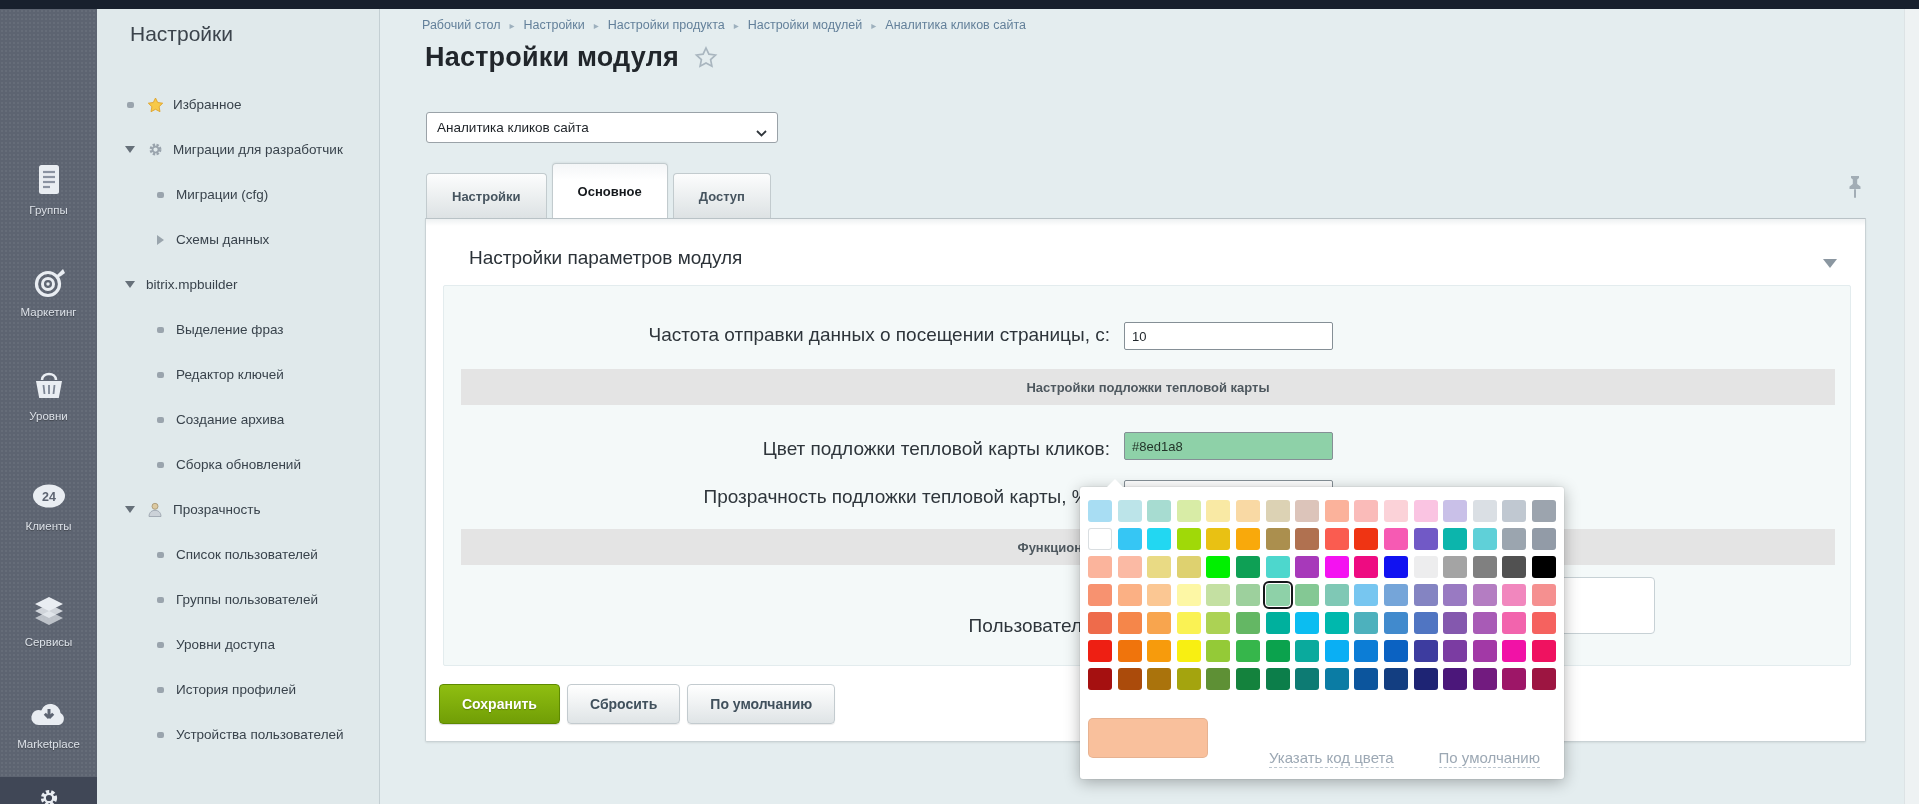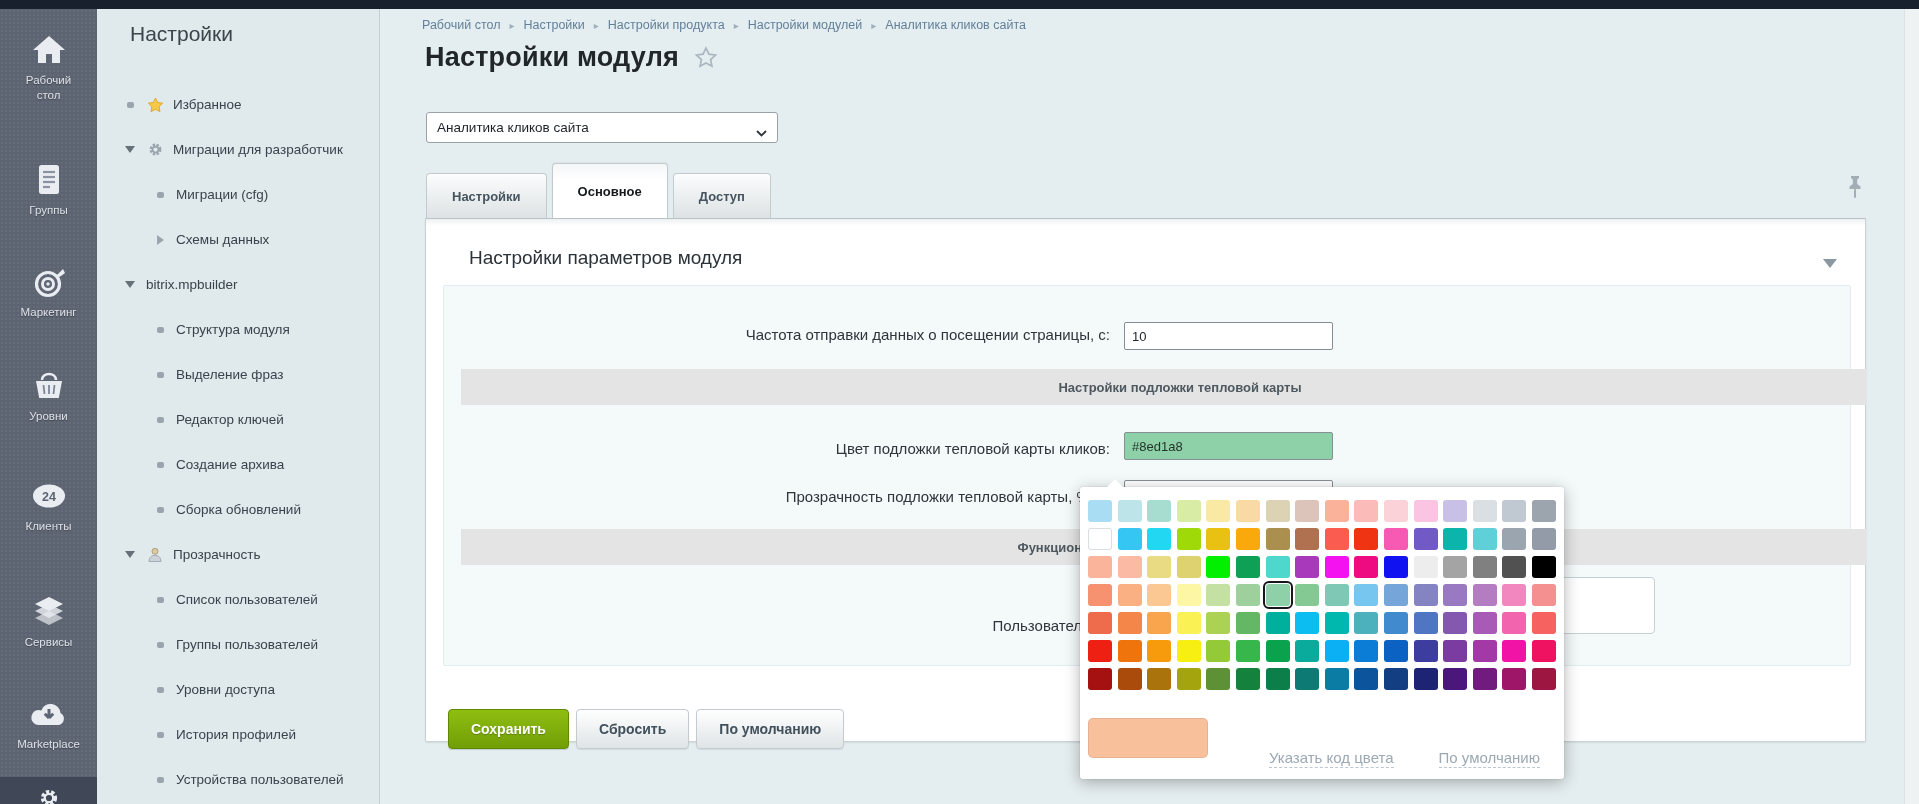--- a/index.html
+++ b/index.html
@@ -81,32 +81,32 @@
   }
   #panel:before{content:"";position:absolute;left:0;right:0;top:0;height:7px;background:linear-gradient(#eef1f2,#ffffff);}
   #panel-header{position:absolute;left:43px;top:28px;font-size:19px;color:#2b3238;}
   #panel-collapse{position:absolute;right:28px;top:40px;width:0;height:0;cursor:pointer;
     border-left:7px solid transparent;border-right:7px solid transparent;border-top:9px solid #8b97a1;}
 
   #fieldset{
     position:absolute;left:17px;top:66px;width:1408px;height:381px;box-sizing:border-box;
     background:#f4f9f9;border:1px solid #e3ecee;border-radius:2px;
   }
-  .f-label{position:absolute;left:0;text-align:right;font-size:15px;color:#2e353b;line-height:26px;}
+  .f-label{position:absolute;left:0;text-align:right;font-size:19px;color:#2e353b;line-height:26px;}
   .f-input{
     position:absolute;box-sizing:border-box;height:28px;border:1px solid #858f96;border-radius:2px;
     background:#fff;font-family:"Liberation Sans",sans-serif;font-size:13px;color:#22282d;padding:0 7px;outline:none;
   }
   .f-bar{
     position:absolute;left:17px;width:1374px;height:36px;background:#e4e4e4;
-    display:flex;align-items:center;justify-content:center;font-weight:bold;font-size:13px;color:#4e585f;padding-left:32px;
+    display:flex;align-items:center;justify-content:center;font-weight:bold;font-size:13px;color:#4e585f;
   }
   .f-bar .left-part{position:absolute;left:0;width:621px;text-align:right;}
 
-  #btn-row{position:absolute;left:22px;top:465px;display:flex;margin-top:25px;}
+  #btn-row{position:absolute;left:13px;top:465px;display:flex;}
   .btn{
     height:40px;box-sizing:border-box;border-radius:4px;font-family:"Liberation Sans",sans-serif;
     font-weight:bold;font-size:14px;padding:0 22px;margin-right:7px;cursor:pointer;
   }
   .btn-green{background:linear-gradient(#8fbe11,#719e06);border:1px solid #5e8a00;color:#fff;
     text-shadow:0 1px 1px rgba(0,0,0,.25);box-shadow:0 1px 1px rgba(0,0,0,.15);}
   .btn-gray{background:linear-gradient(#ffffff,#dfe4e6);border:1px solid #c3cbcf;color:#40505c;box-shadow:0 1px 1px rgba(0,0,0,.08);}
 
   
   #color-popup{
@@ -134,24 +134,20 @@
   
   #scroll-track{position:absolute;right:0;top:9px;bottom:0;width:14px;background:#eef2f3;border-left:1px solid #dde3e5;z-index:45;}
 </style>
 </head>
 <body>
 
 <div id="top-strip"></div>
 
 <div id="left-rail">
 
-  <div class="rail-item" style="top: 24px;"><span><svg width="40" height="34" viewBox="0 0 40 34">
-          <path d="M20 3 36 17h-5v13h-8v-9h-6v9H9V17H4Z" fill="#e9edf2"></path>
-        </svg></span><div class="rail-label">Рабочий
-стол</div></div>
     <div class="rail-item" style="top: 154px;"><span><svg width="40" height="34" viewBox="0 0 40 34">
           <rect x="10" y="2" width="20" height="29" rx="2.5" fill="#e9edf2"></rect>
           <g stroke="#8b93a2" stroke-width="2.2">
             <line x1="14" y1="9" x2="26" y2="9"></line>
             <line x1="14" y1="14" x2="26" y2="14"></line>
             <line x1="14" y1="19" x2="26" y2="19"></line>
             <line x1="14" y1="24" x2="21" y2="24"></line>
           </g>
         </svg></span><div class="rail-label">Группы</div></div>
     <div class="rail-item" style="top: 256px;"><span><svg width="40" height="34" viewBox="0 0 40 34">
@@ -226,26 +222,20 @@
         <span class="nav-marker">
           <span class="arr-right"></span>
         </span>
         <span class="nav-label">Схемы данных</span>
       </div>
       <div class="nav-row">
         <span class="nav-marker">
           <span class="arr-down"></span>
         </span>
         <span class="nav-label">bitrix.mpbuilder</span>
-      </div>
-      <div class="nav-row lvl1">
-        <span class="nav-marker">
-          <span class="bullet"></span>
-        </span>
-        <span class="nav-label">Структура модуля</span>
       </div>
       <div class="nav-row lvl1">
         <span class="nav-marker">
           <span class="bullet"></span>
         </span>
         <span class="nav-label">Выделение фраз</span>
       </div>
       <div class="nav-row lvl1">
         <span class="nav-marker">
           <span class="bullet"></span>

